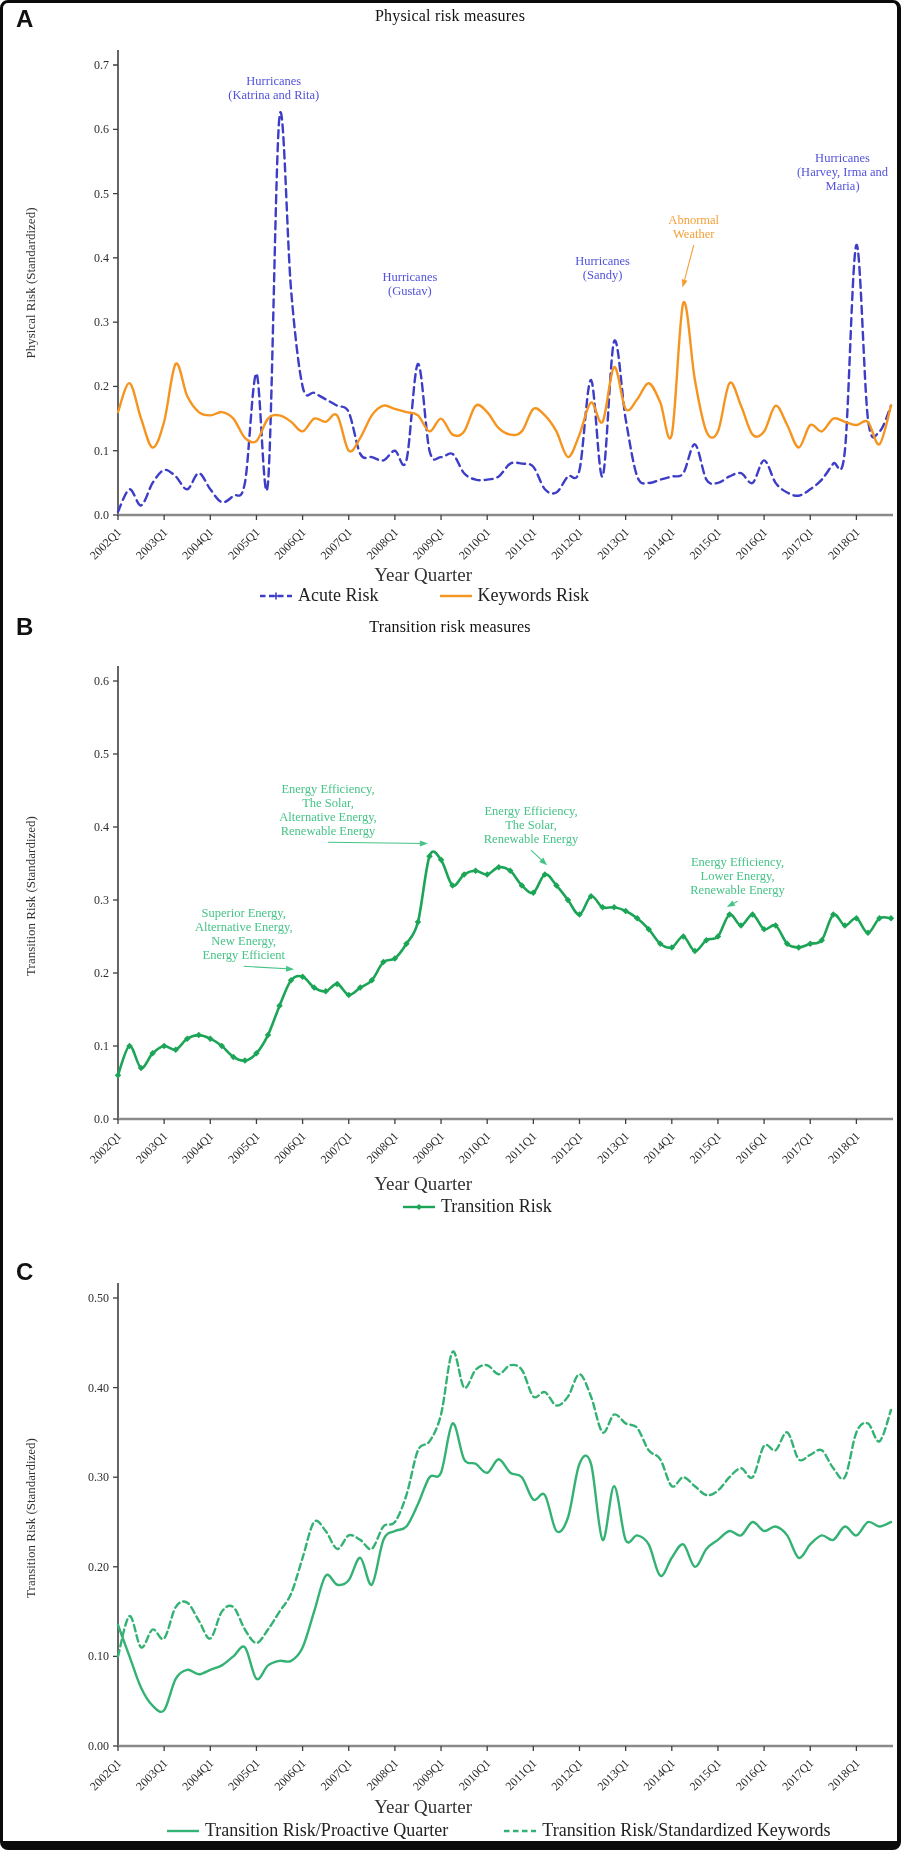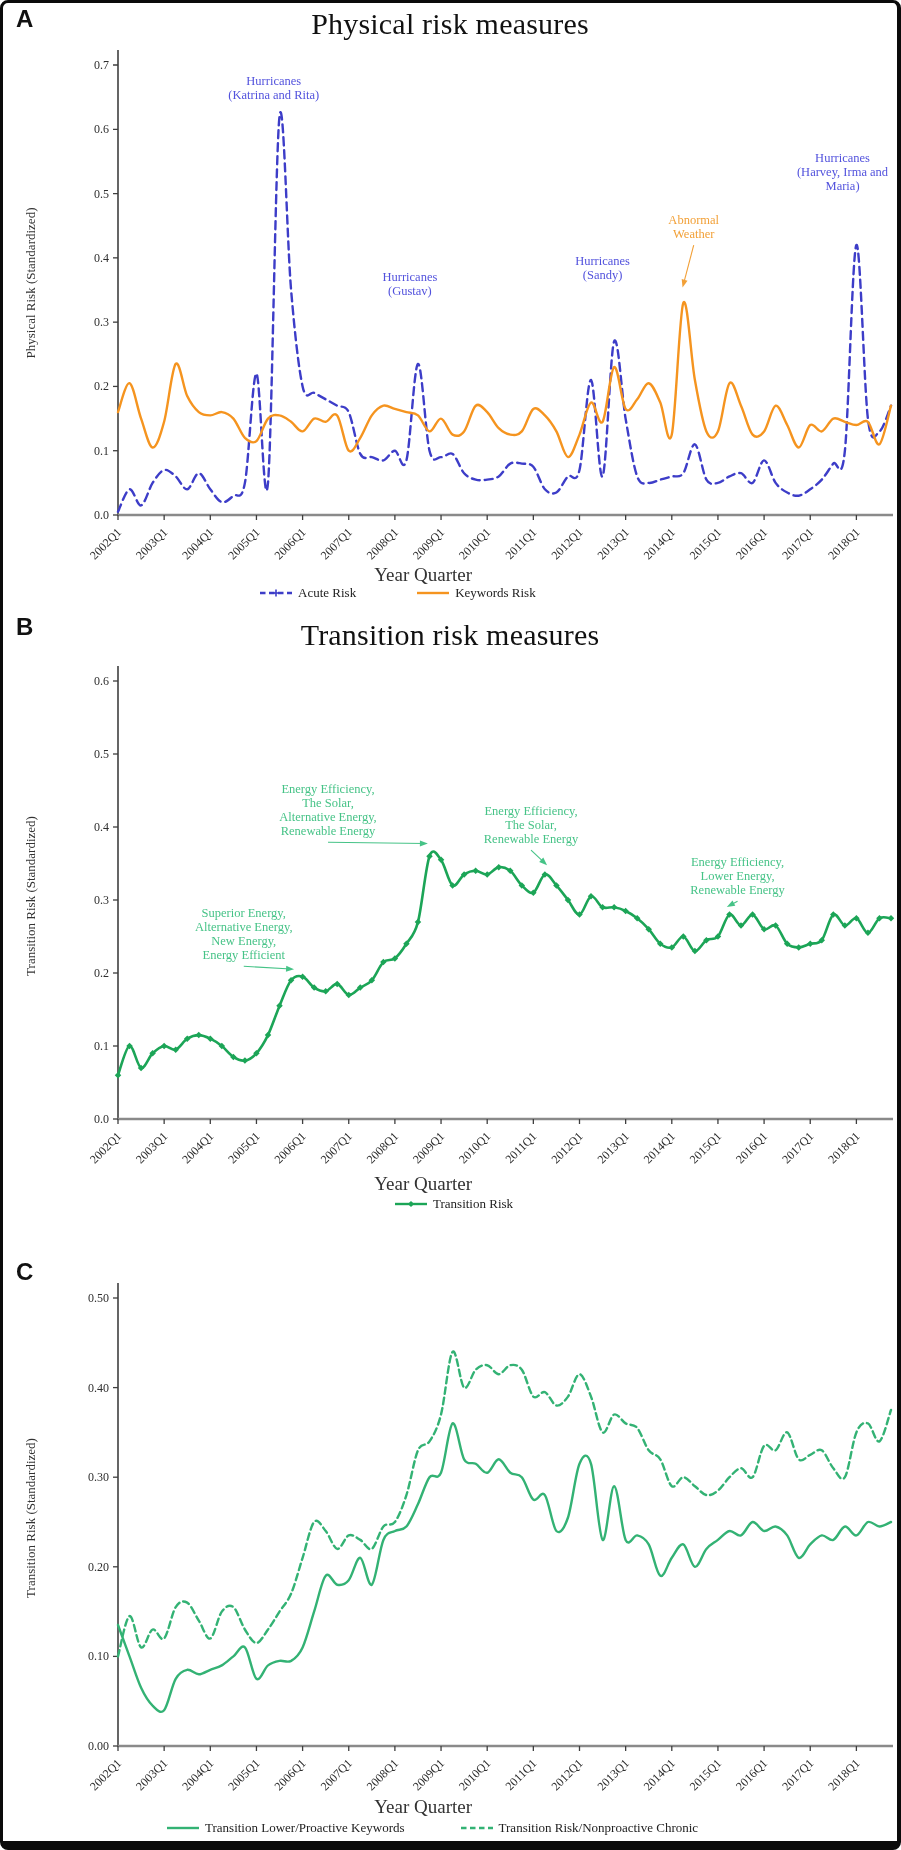--- a/index.html
+++ b/index.html
@@ -15,35 +15,35 @@
     font-family:"Liberation Serif","DejaVu Serif",serif;
   }
   .panel-svg{position:absolute;left:0;}
   .panel-label{
     position:absolute;left:13px;
     font-family:"Liberation Sans","DejaVu Sans",sans-serif;
     font-weight:bold;font-size:24px;color:#111;
   }
   .panel-title{
     position:absolute;left:0;width:100%;
-    text-align:center;font-size:30px;color:#111;
+    text-align:center;font-size:16px;color:#111;
     letter-spacing:0.2px;
   }
   .y-label{
     position:absolute;left:28px;
     transform:translate(-50%,-50%) rotate(-90deg);
     white-space:nowrap;font-size:13px;color:#333;
   }
   .x-label{
     position:absolute;left:0;width:94%;
     text-align:center;font-size:19px;color:#333;
   }
   .legend{
     position:absolute;display:flex;align-items:center;
-    font-size:13px;color:#222;white-space:nowrap;
+    font-size:18px;color:#222;white-space:nowrap;
   }
   .legend .item{display:flex;align-items:center;}
   .legend .item svg{margin-right:5px;flex:0 0 auto;}
 </style>
 </head>
 <body>
 
 <div class="figure">
 
   <div class="panel-label" style="top:2px;">A</div>
@@ -260,21 +260,21 @@
       <text x="324.97910447761194" y="172.2" text-anchor="middle" font-size="12.5" fill="#46C387"><tspan x="324.97910447761194" dy="10">Energy Efficiency,</tspan><tspan x="324.97910447761194" dy="14">The Solar,</tspan><tspan x="324.97910447761194" dy="14">Alternative Energy,</tspan><tspan x="324.97910447761194" dy="14">Renewable Energy</tspan></text>
       <line x1="324.97910447761194" y1="231.2" x2="421.89253731343285" y2="232.44" stroke="#46C387" stroke-width="1.1"></line>
       <polygon points="424.89229177846266,232.47838163015996 416.8545649082232,235.37578508142985 416.93132816854313,229.37627615137023" fill="#46C387"></polygon>
       <text x="528.0358208955224" y="194.10000000000002" text-anchor="middle" font-size="12.5" fill="#46C387"><tspan x="528.0358208955224" dy="10">Energy Efficiency,</tspan><tspan x="528.0358208955224" dy="14">The Solar,</tspan><tspan x="528.0358208955224" dy="14">Renewable Energy</tspan></text>
       <line x1="528.0358208955224" y1="239.10000000000002" x2="541.8805970149253" y2="252.14999999999998" stroke="#46C387" stroke-width="1.1"></line>
       <polygon points="544.0636521718037,254.20773423503297 536.1844375184285,250.90349809849005 540.2999059884944,246.5373877847333" fill="#46C387"></polygon>
       <text x="734.5537313432836" y="245.2" text-anchor="middle" font-size="12.5" fill="#46C387"><tspan x="734.5537313432836" dy="10">Energy Efficiency,</tspan><tspan x="734.5537313432836" dy="14">Lower Energy,</tspan><tspan x="734.5537313432836" dy="14">Renewable Energy</tspan></text>
       <line x1="734.5537313432836" y1="290.2" x2="726.4776119402985" y2="294.49" stroke="#46C387" stroke-width="1.1"></line>
       <polygon points="723.8282051929607,295.8973535046892 729.4859363478391,289.4950040781803 732.3006433572174,294.7938175728559" fill="#46C387"></polygon>
     </svg>
-  <div class="legend" id="legend-1" style="top:1193px;left:391px;gap:0;justify-content:center;">
+  <div class="legend" id="legend-1" style="top:1193px;left:399px;gap:0;justify-content:center;">
       <div class="item">
         <svg width="34" height="12">
           <line x1="1" y1="6" x2="33" y2="6" stroke="#1CA557" stroke-width="2.4"></line>
           <rect x="14.8" y="3.8" width="4.4" height="4.4" fill="#1CA557" transform="rotate(45 17 6)"></rect>
         </svg>
         <span>Transition Risk</span>
       </div>
     </div>
 
   <div class="panel-label" style="top:1255px;">C</div>
@@ -330,23 +330,23 @@
       <line x1="853.3880597014926" y1="490" x2="853.3880597014926" y2="495" stroke="#3f3f3f" stroke-width="1.3"></line>
       <text transform="translate(857.3880597014926,508) rotate(-45)" text-anchor="end" font-size="12" fill="#2e2e2e">2018Q1</text>
       <path d="M115.0,369.0C116.9,374.3 122.7,389.9 126.5,400.4C130.4,410.9 134.2,423.5 138.1,431.8C141.9,440.0 145.8,445.9 149.6,449.7C153.5,453.4 157.3,458.6 161.1,454.2C165.0,449.7 168.8,429.5 172.7,422.8C176.5,416.1 180.4,414.6 184.2,413.8C188.1,413.1 191.9,418.3 195.8,418.3C199.6,418.3 203.5,415.3 207.3,413.8C211.1,412.3 215.0,411.6 218.8,409.4C222.7,407.1 226.5,403.4 230.4,400.4C234.2,397.4 238.1,387.7 241.9,391.4C245.8,395.2 249.6,419.8 253.4,422.8C257.3,425.8 261.1,412.3 265.0,409.4C268.8,406.4 272.7,405.6 276.5,404.9C280.4,404.1 284.2,407.1 288.1,404.9C291.9,402.6 295.8,399.7 299.6,391.4C303.4,383.2 307.3,367.5 311.1,355.6C315.0,343.7 318.8,324.2 322.7,319.8C326.5,315.3 330.4,328.0 334.2,328.7C338.1,329.5 341.9,328.7 345.7,324.2C349.6,319.8 353.4,301.1 357.3,301.8C361.1,302.6 365.0,331.7 368.8,328.7C372.7,325.7 376.5,292.9 380.4,283.9C384.2,275.0 388.0,277.2 391.9,275.0C395.7,272.7 399.6,275.0 403.4,270.5C407.3,266.0 411.1,256.3 415.0,248.1C418.8,239.9 422.7,226.4 426.5,221.2C430.4,216.0 434.2,225.7 438.0,216.7C441.9,207.8 445.7,169.7 449.6,167.4C453.4,165.2 457.3,196.6 461.1,203.3C465.0,210.0 468.8,205.5 472.7,207.8C476.5,210.0 480.3,217.5 484.2,216.7C488.0,216.0 491.9,203.3 495.7,203.3C499.6,203.3 503.4,213.7 507.3,216.7C511.1,219.7 515.0,216.7 518.8,221.2C522.7,225.7 526.5,240.6 530.3,243.6C534.2,246.6 538.0,233.9 541.9,239.1C545.7,244.3 549.6,271.2 553.4,275.0C557.3,278.7 561.1,272.7 565.0,261.5C568.8,250.3 572.6,216.7 576.5,207.8C580.3,198.8 584.2,195.1 588.0,207.8C591.9,220.5 595.7,280.2 599.6,283.9C603.4,287.7 607.3,230.2 611.1,230.2C615.0,230.2 618.8,275.7 622.6,283.9C626.5,292.1 630.3,278.7 634.2,279.4C638.0,280.2 641.9,281.7 645.7,288.4C649.6,295.1 653.4,317.5 657.3,319.8C661.1,322.0 664.9,307.1 668.8,301.8C672.6,296.6 676.5,286.9 680.3,288.4C684.2,289.9 688.0,310.1 691.9,310.8C695.7,311.5 699.6,297.4 703.4,292.9C707.2,288.4 711.1,286.9 714.9,283.9C718.8,280.9 722.6,275.7 726.5,275.0C730.3,274.2 734.2,280.9 738.0,279.4C741.9,277.9 745.7,266.7 749.6,266.0C753.4,265.3 757.2,274.2 761.1,275.0C764.9,275.7 768.8,269.7 772.6,270.5C776.5,271.2 780.3,274.2 784.2,279.4C788.0,284.7 791.9,300.3 795.7,301.8C799.5,303.3 803.4,292.1 807.2,288.4C811.1,284.7 814.9,280.2 818.8,279.4C822.6,278.7 826.5,285.4 830.3,283.9C834.2,282.4 838.0,271.2 841.9,270.5C845.7,269.7 849.5,280.2 853.4,279.4C857.2,278.7 861.1,267.5 864.9,266.0C868.8,264.5 872.6,270.5 876.5,270.5C880.3,270.5 886.1,266.7 888.0,266.0" fill="none" stroke="#33B274" stroke-width="2.4" stroke-linecap="round"></path>
       <path d="M115.0,400.4C116.9,393.7 122.7,361.6 126.5,360.1C130.4,358.6 134.2,389.2 138.1,391.4C141.9,393.7 145.8,375.0 149.6,373.5C153.5,372.0 157.3,386.2 161.1,382.5C165.0,378.7 168.8,357.1 172.7,351.1C176.5,345.1 180.4,344.4 184.2,346.6C188.1,348.9 191.9,358.6 195.8,364.6C199.6,370.5 203.5,384.0 207.3,382.5C211.1,381.0 215.0,360.8 218.8,355.6C222.7,350.4 226.5,348.1 230.4,351.1C234.2,354.1 238.1,367.5 241.9,373.5C245.8,379.5 249.6,387.0 253.4,387.0C257.3,387.0 261.1,378.7 265.0,373.5C268.8,368.3 272.7,361.6 276.5,355.6C280.4,349.6 284.2,346.6 288.1,337.7C291.9,328.7 295.8,313.8 299.6,301.8C303.4,289.9 307.3,270.5 311.1,266.0C315.0,261.5 318.8,270.5 322.7,275.0C326.5,279.4 330.4,292.1 334.2,292.9C338.1,293.6 341.9,280.9 345.7,279.4C349.6,277.9 353.4,281.7 357.3,283.9C361.1,286.2 365.0,295.1 368.8,292.9C372.7,290.6 376.5,275.0 380.4,270.5C384.2,266.0 388.0,271.2 391.9,266.0C395.7,260.8 399.6,251.1 403.4,239.1C407.3,227.2 411.1,203.3 415.0,194.3C418.8,185.4 422.7,191.3 426.5,185.4C430.4,179.4 434.2,173.4 438.0,158.5C441.9,143.5 445.7,100.2 449.6,95.8C453.4,91.3 457.3,128.6 461.1,131.6C465.0,134.6 468.8,117.4 472.7,113.7C476.5,109.9 480.3,108.5 484.2,109.2C488.0,109.9 491.9,118.2 495.7,118.2C499.6,118.2 503.4,109.9 507.3,109.2C511.1,108.5 515.0,108.5 518.8,113.7C522.7,118.9 526.5,136.8 530.3,140.6C534.2,144.3 538.0,134.6 541.9,136.1C545.7,137.6 549.6,148.8 553.4,149.5C557.3,150.3 561.1,145.8 565.0,140.6C568.8,135.3 572.6,118.2 576.5,118.2C580.3,118.2 584.2,130.9 588.0,140.6C591.9,150.3 595.7,173.4 599.6,176.4C603.4,179.4 607.3,160.0 611.1,158.5C615.0,157.0 618.8,165.2 622.6,167.4C626.5,169.7 630.3,167.4 634.2,171.9C638.0,176.4 641.9,189.1 645.7,194.3C649.6,199.5 653.4,197.3 657.3,203.3C661.1,209.3 664.9,227.2 668.8,230.2C672.6,233.1 676.5,221.2 680.3,221.2C684.2,221.2 688.0,227.2 691.9,230.2C695.7,233.1 699.6,238.4 703.4,239.1C707.2,239.9 711.1,237.6 714.9,234.6C718.8,231.7 722.6,224.9 726.5,221.2C730.3,217.5 734.2,212.2 738.0,212.2C741.9,212.2 745.7,224.9 749.6,221.2C753.4,217.5 757.2,194.3 761.1,189.8C764.9,185.4 768.8,196.6 772.6,194.3C776.5,192.1 780.3,174.9 784.2,176.4C788.0,177.9 791.9,199.5 795.7,203.3C799.5,207.0 803.4,200.3 807.2,198.8C811.1,197.3 814.9,192.1 818.8,194.3C822.6,196.6 826.5,207.8 830.3,212.2C834.2,216.7 838.0,227.2 841.9,221.2C845.7,215.2 849.5,185.4 853.4,176.4C857.2,167.4 861.1,165.9 864.9,167.4C868.8,168.9 872.6,187.6 876.5,185.4C880.3,183.1 886.1,159.2 888.0,154.0" fill="none" stroke="#33B274" stroke-width="2.4" stroke-linecap="round" stroke-dasharray="6.5 4"></path>
     </svg>
   <div class="legend" id="legend-2" style="top:1817px;left:163px;gap:55px;">
       <div class="item">
         <svg width="34" height="12">
           <line x1="1" y1="6" x2="33" y2="6" stroke="#33B274" stroke-width="2.4"></line>
         </svg>
-        <span>Transition Lower/Proactive Keywords</span>
+        <span>Transition Risk/Proactive Quarter</span>
       </div>
       <div class="item">
         <svg width="34" height="12">
           <line x1="1" y1="6" x2="33" y2="6" stroke="#33B274" stroke-width="2.4" stroke-dasharray="5.5 3.5"></line>
         </svg>
-        <span>Transition Risk/Nonproactive Chronic</span>
+        <span>Transition Risk/Standardized Keywords</span>
       </div>
     </div>
 
 </div>
 
 </body></html>

